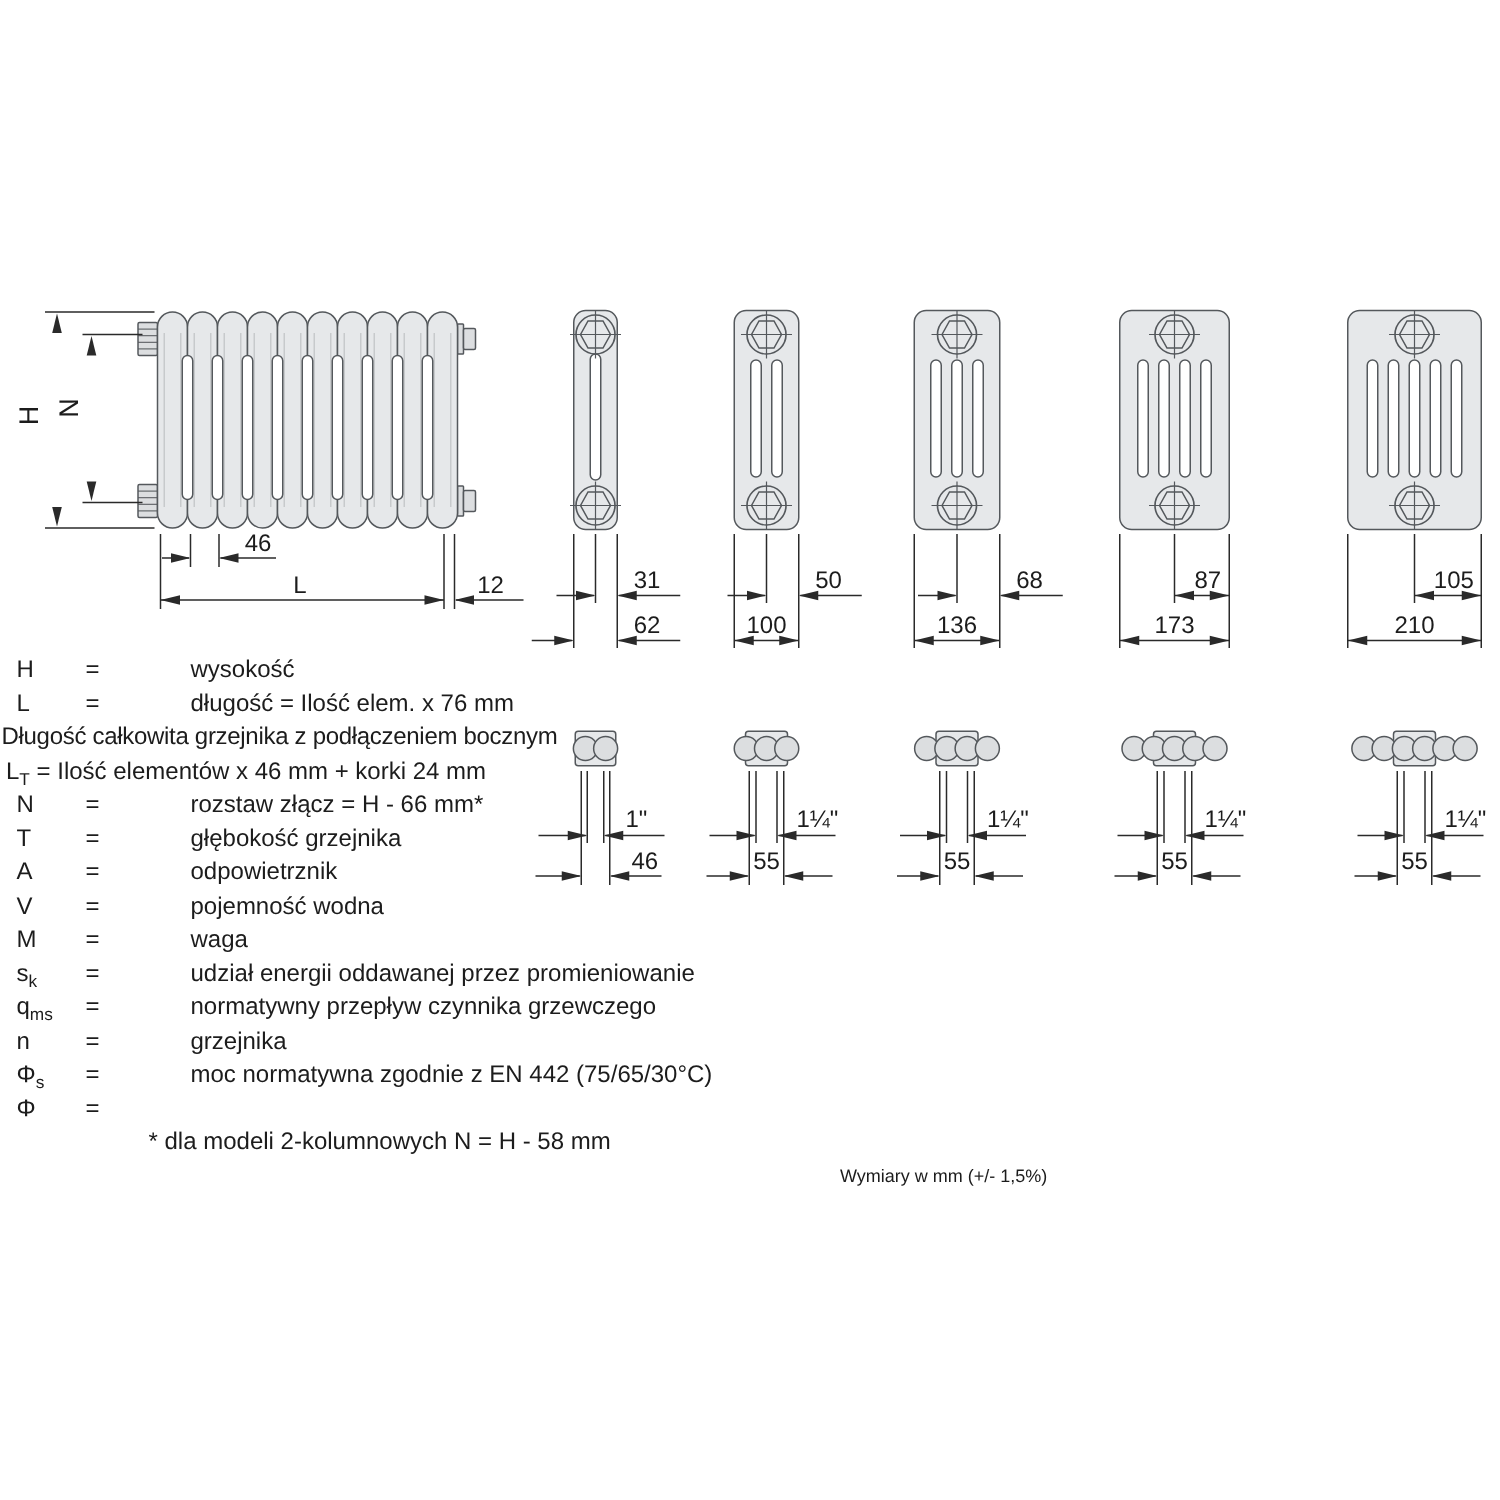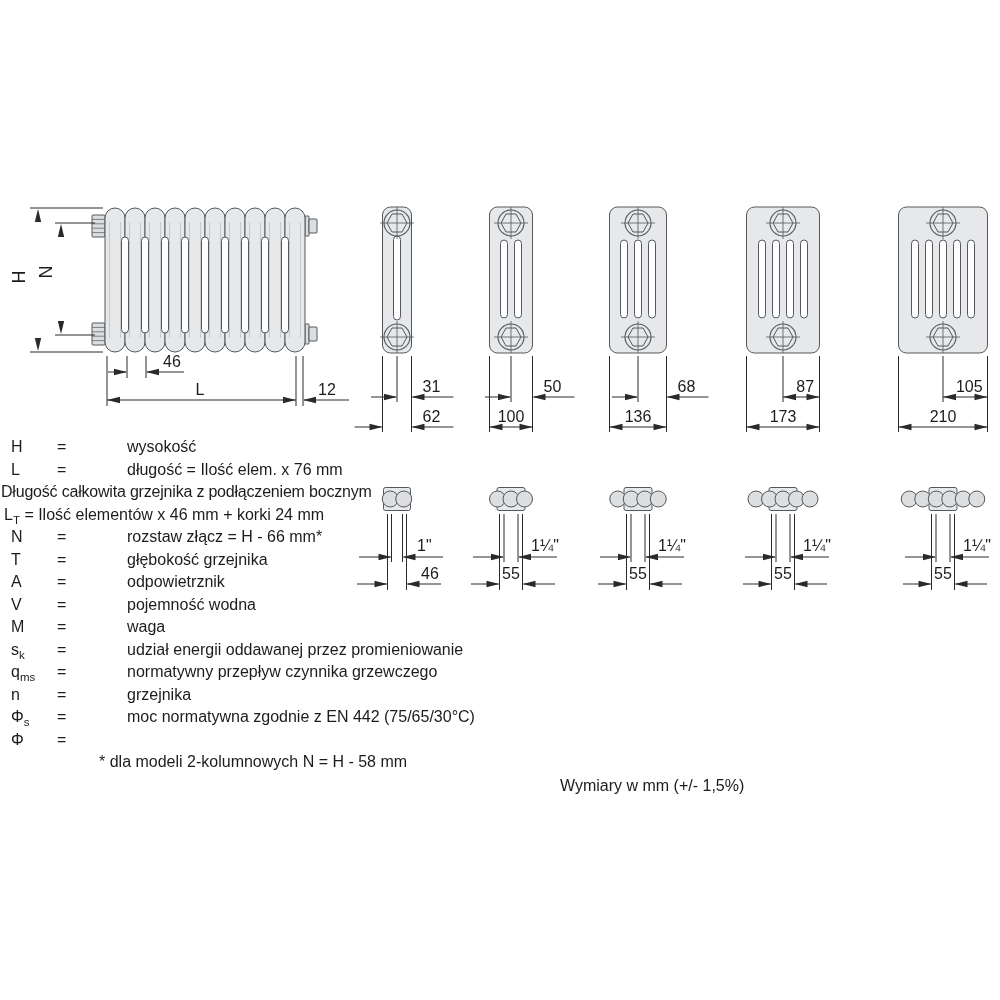--- a/index.html
+++ b/index.html
@@ -8,21 +8,21 @@
   #diagram-svg{position:absolute;left:0;top:0;}
   #legend{position:absolute;left:0;top:436px;width:490px;font-size:16px;line-height:22.5px;}
   .lrow{position:relative;height:22.5px;white-space:nowrap;}
   .lrow .sym{position:absolute;left:11px;}
   .lrow .eq{position:absolute;left:57px;}
   .lrow .desc{position:absolute;left:79px;margin-left:48px;}
   .lrow.full .text{position:absolute;left:1px;letter-spacing:-0.2px;text-align:center;}
   .lrow.inline .text{position:absolute;left:4px;}
   .lrow.note .text{position:absolute;left:67px;margin-left:32px;}
   sub{font-size:11.5px;line-height:0;}
-  #footer-note{position:absolute;left:560px;top:777px;font-size:16px;}
+  #footer-note{position:absolute;left:560px;top:777px;font-size:12px;}
 </style>
 </head>
 <body>
 
 <div id="canvas">
   <svg id="diagram-svg" width="1000" height="620" viewBox="0 0 1000 620">
       <g>
         <rect x="92" y="215" width="13" height="22" rx="1" ry="1" fill="#dcdee0" stroke="#54585c" stroke-width="1"></rect>
         <line x1="92" y1="219.4" x2="105" y2="219.4" stroke="#54585c" stroke-width="0.7"></line>
         <line x1="92" y1="223.8" x2="105" y2="223.8" stroke="#54585c" stroke-width="0.7"></line>

